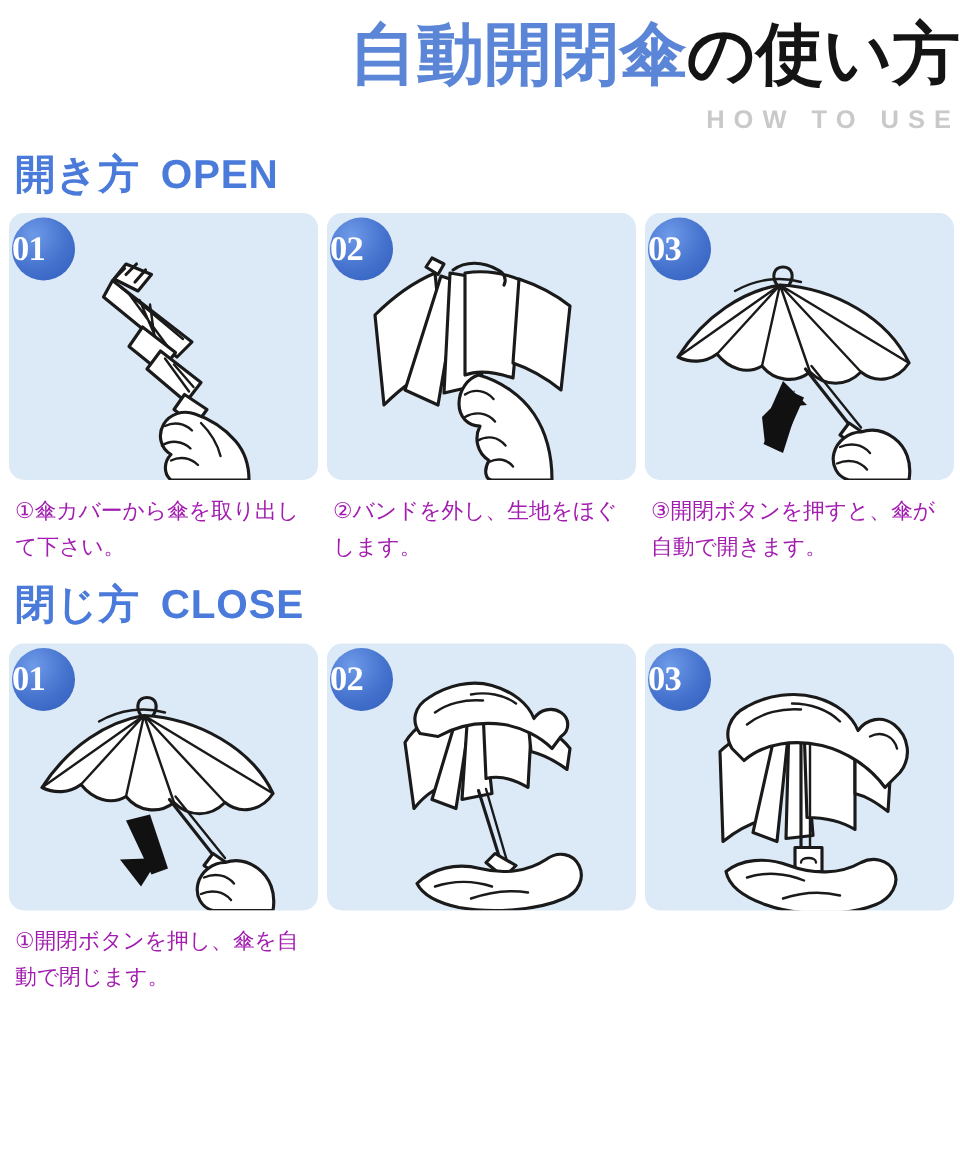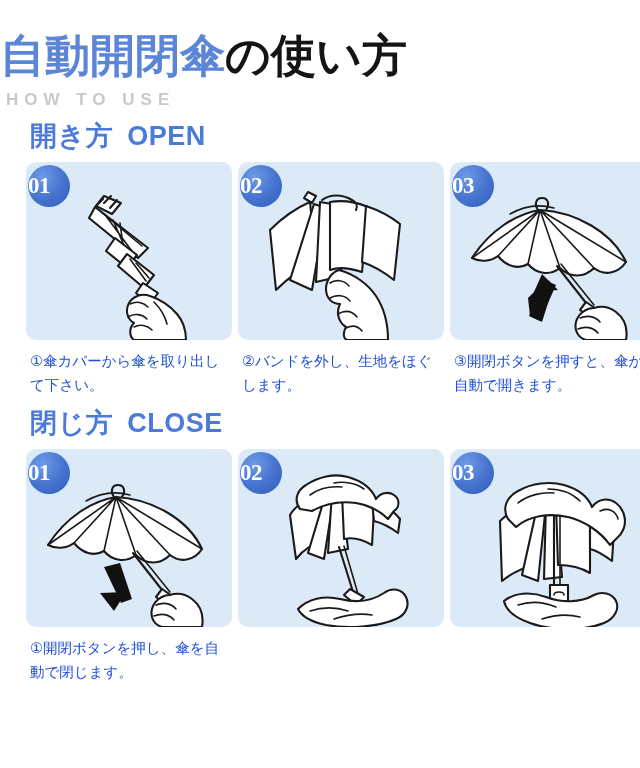--- a/index.html
+++ b/index.html
@@ -18,22 +18,22 @@
   }
   .page {
     position: relative;
     width: 640px;
     height: 768px;
     background: #ffffff;
   }
 
   
   .header {
-    padding-top: 28px;
-    text-align: left;
+    padding-top: 8px;
+    text-align: right;
   }
   .main-title {
     font-family: "Liberation Serif", "DejaVu Serif", serif;
     font-size: 45px;
     line-height: 56px;
     font-weight: 700;
     margin: 0;
     white-space: nowrap;
     letter-spacing: 0px;
   }
@@ -42,21 +42,21 @@
   .sub-title {
     margin: 6px 0 0 0;
     font-size: 17px;
     font-weight: 700;
     letter-spacing: 6px;
     color: #c9c9c9;
     text-indent: 6px;
   }
 
   
-  .section { margin-top: 10px; padding-left: 20px; }
+  .section { margin-top: 10px; }
   .section-heading {
     margin: 0 0 10px 10px;
     font-size: 27px;
     font-weight: 700;
     color: #4a7ada;
     letter-spacing: 0.5px;
     line-height: 32px;
   }
   .section-heading .en { margin-left: 14px; letter-spacing: 0.5px; }
 
@@ -98,21 +98,21 @@
     line-height: 42px;
     z-index: 3;
     letter-spacing: -0.5px;
     box-shadow: 0 0 0 0 rgba(0,0,0,0);
   }
 
   .caption {
     margin: 9px 2px 0 4px;
     font-size: 14.5px;
     line-height: 24px;
-    color: #1d4ed8;
+    color: #a21caf;
     letter-spacing: 0px;
     font-family: "Liberation Sans", "DejaVu Sans", sans-serif;
   }
 
   .draw { fill: none; stroke: #1a1a1a; stroke-width: 2.1; stroke-linecap: round; stroke-linejoin: round; }
   .draw-thin { fill: none; stroke: #1a1a1a; stroke-width: 1.6; stroke-linecap: round; stroke-linejoin: round; }
   .fill-white { fill: #ffffff; stroke: #1a1a1a; stroke-width: 2.1; stroke-linejoin: round; stroke-linecap: round; }
   .arrow { fill: #111111; stroke: none; }
 </style>
 </head>

